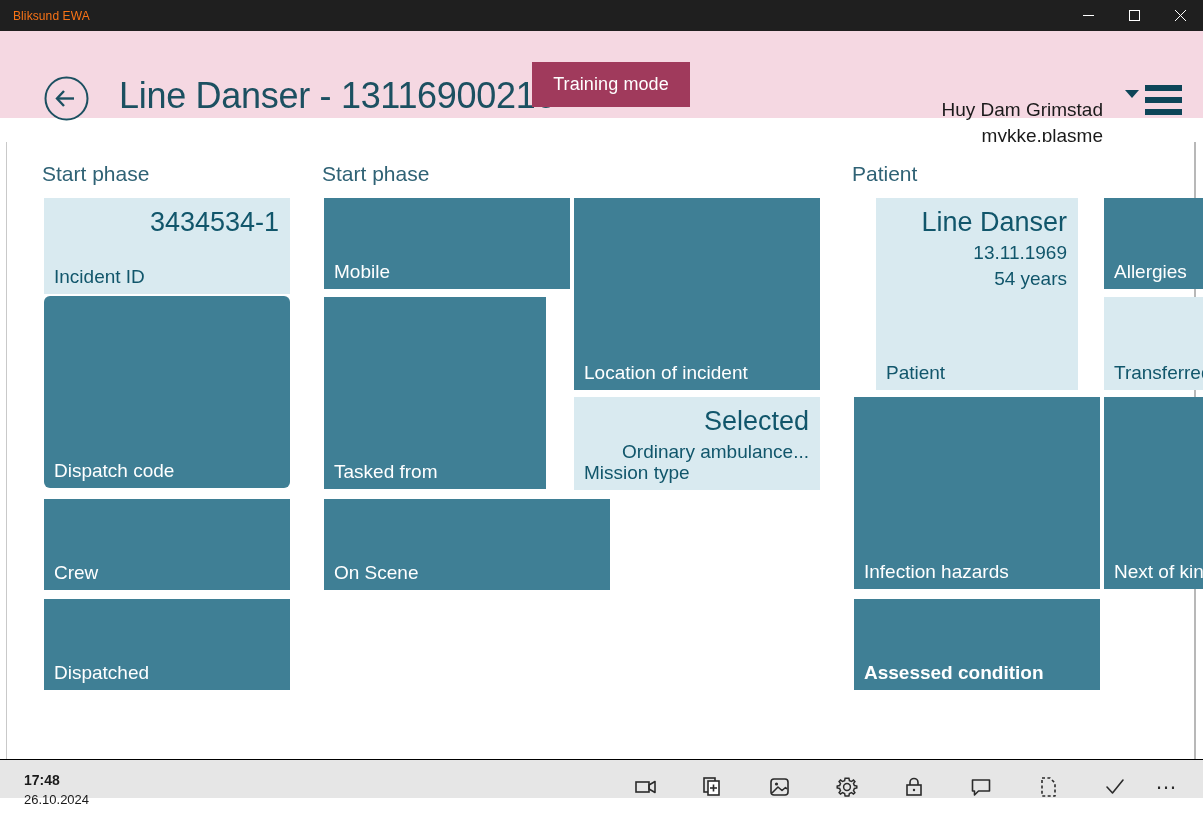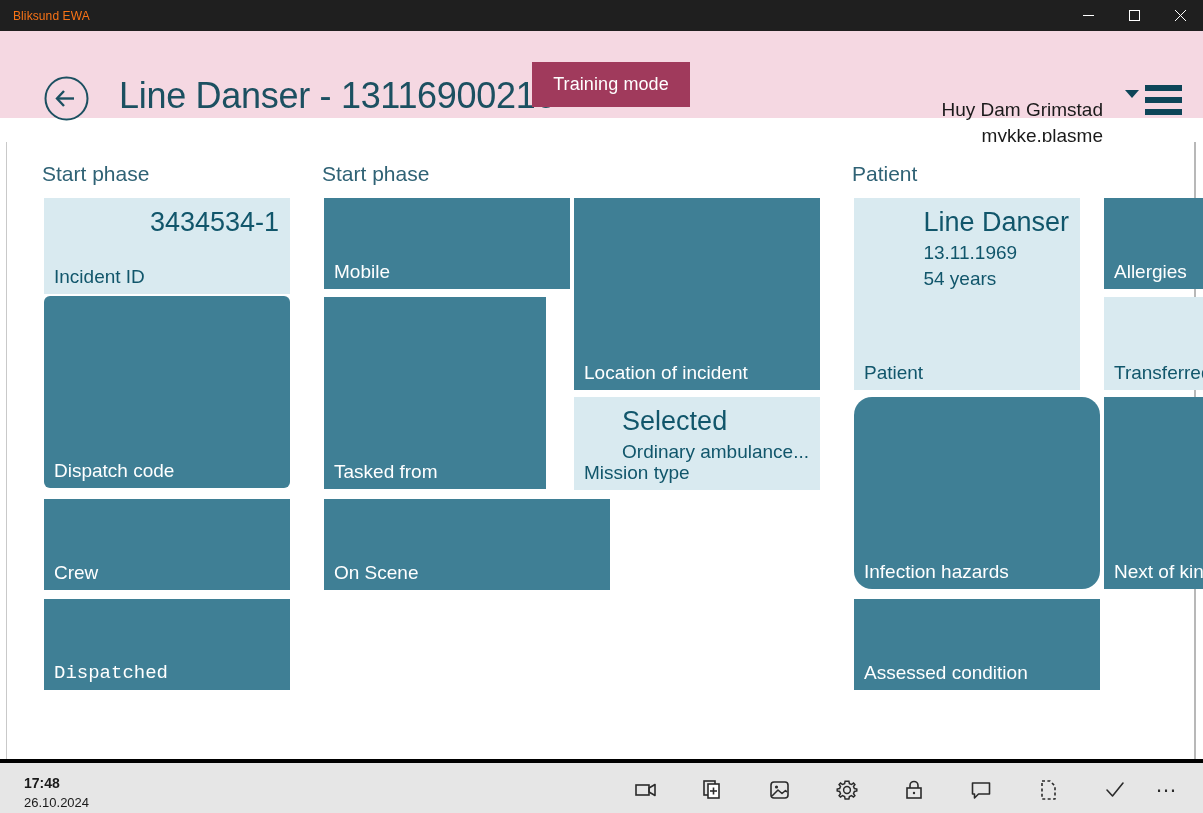--- a/index.html
+++ b/index.html
@@ -145,33 +145,33 @@
     left: 10px; bottom: 6px;
     font-size: 19px;
     white-space: nowrap;
   }
   .teal  .tile-label { color: #ffffff; }
   .light .tile-label { color: #11566b; }
 
   .tile-vals {
     position: absolute;
     right: 11px; top: 6px;
-    text-align: left;
+    text-align: right;
     color: #11566b;
   }
   .val-big   { font-size: 27px; font-weight: 300; line-height: 36px; white-space: nowrap; }
   .val-sub   { font-size: 19px; line-height: 26px; white-space: nowrap; }
 
   
   .taskbar {
     position: absolute;
     left: 0; top: 759px;
-    width: 1203px; height: 54px;
+    width: 1203px; height: 39px;
     background: #e6e6e6;
-    border-top: 4px solid #000000;
+    border-top: 1px solid #000000;
   }
   .clock {
     position: absolute;
     left: 24px; top: 11px;
     color: #1a1a1a;
   }
   .clock-time { font-size: 14px; font-weight: bold; line-height: 19px; }
   .clock-date { font-size: 13px; line-height: 19px; }
 
   .tools {
@@ -265,21 +265,21 @@
           <div class="val-big">3434534-1</div>
         </div>
         <div class="tile-label">Incident ID</div>
       </div>
       <div class="tile teal" style="left: 44px; top: 154px; width: 246px; height: 192px; border-radius: 6px;">
         <div class="tile-label">Dispatch code</div>
       </div>
       <div class="tile teal" style="left: 44px; top: 357px; width: 246px; height: 91px;">
         <div class="tile-label">Crew</div>
       </div>
-      <div class="tile teal" style="left: 44px; top: 457px; width: 246px; height: 91px; font-family: Liberation Mono, monospace;">
+      <div class="tile teal" style="left: 44px; top: 457px; width: 246px; height: 91px;">
         <div class="tile-label">Dispatched</div>
       </div>
       <div class="tile teal" style="left: 324px; top: 56px; width: 246px; height: 91px;">
         <div class="tile-label">Mobile</div>
       </div>
       <div class="tile teal" style="left: 324px; top: 155px; width: 222px; height: 192px;">
         <div class="tile-label">Tasked from</div>
       </div>
       <div class="tile teal" style="left: 324px; top: 357px; width: 286px; height: 91px;">
         <div class="tile-label">On Scene</div>
@@ -287,41 +287,41 @@
       <div class="tile teal" style="left: 574px; top: 56px; width: 246px; height: 192px;">
         <div class="tile-label">Location of incident</div>
       </div>
       <div class="tile light" style="left: 574px; top: 255px; width: 246px; height: 93px;">
         <div class="tile-vals">
           <div class="val-big">Selected</div>
           <div class="val-sub">Ordinary ambulance...</div>
         </div>
         <div class="tile-label">Mission type</div>
       </div>
-      <div class="tile light" style="left: 854px; top: 56px; width: 226px; height: 192px;">
+      <div class="tile light" style="left: 876px; top: 56px; width: 202px; height: 192px;">
         <div class="tile-vals">
           <div class="val-big">Line Danser</div>
           <div class="val-sub">13.11.1969</div>
           <div class="val-sub">54 years</div>
         </div>
         <div class="tile-label">Patient</div>
       </div>
       <div class="tile teal" style="left: 1104px; top: 56px; width: 246px; height: 91px;">
         <div class="tile-label">Allergies</div>
       </div>
       <div class="tile light" style="left: 1104px; top: 155px; width: 246px; height: 93px;">
         <div class="tile-label">Transferred</div>
       </div>
-      <div class="tile teal" style="left: 854px; top: 255px; width: 246px; height: 192px; border-radius: 18px;">
+      <div class="tile teal" style="left: 854px; top: 255px; width: 246px; height: 192px;">
         <div class="tile-label">Infection hazards</div>
       </div>
       <div class="tile teal" style="left: 1104px; top: 255px; width: 246px; height: 192px;">
         <div class="tile-label">Next of kin</div>
       </div>
-      <div class="tile teal" style="left: 854px; top: 457px; width: 246px; height: 91px;">
+      <div class="tile teal" style="left: 854px; top: 457px; width: 246px; height: 91px; font-weight: bold;">
         <div class="tile-label">Assessed condition</div>
       </div>
     </div>
 </div>
 
 <div class="taskbar">
   <div class="clock">
     <div class="clock-time">17:48</div>
     <div class="clock-date">26.10.2024</div>
   </div>

